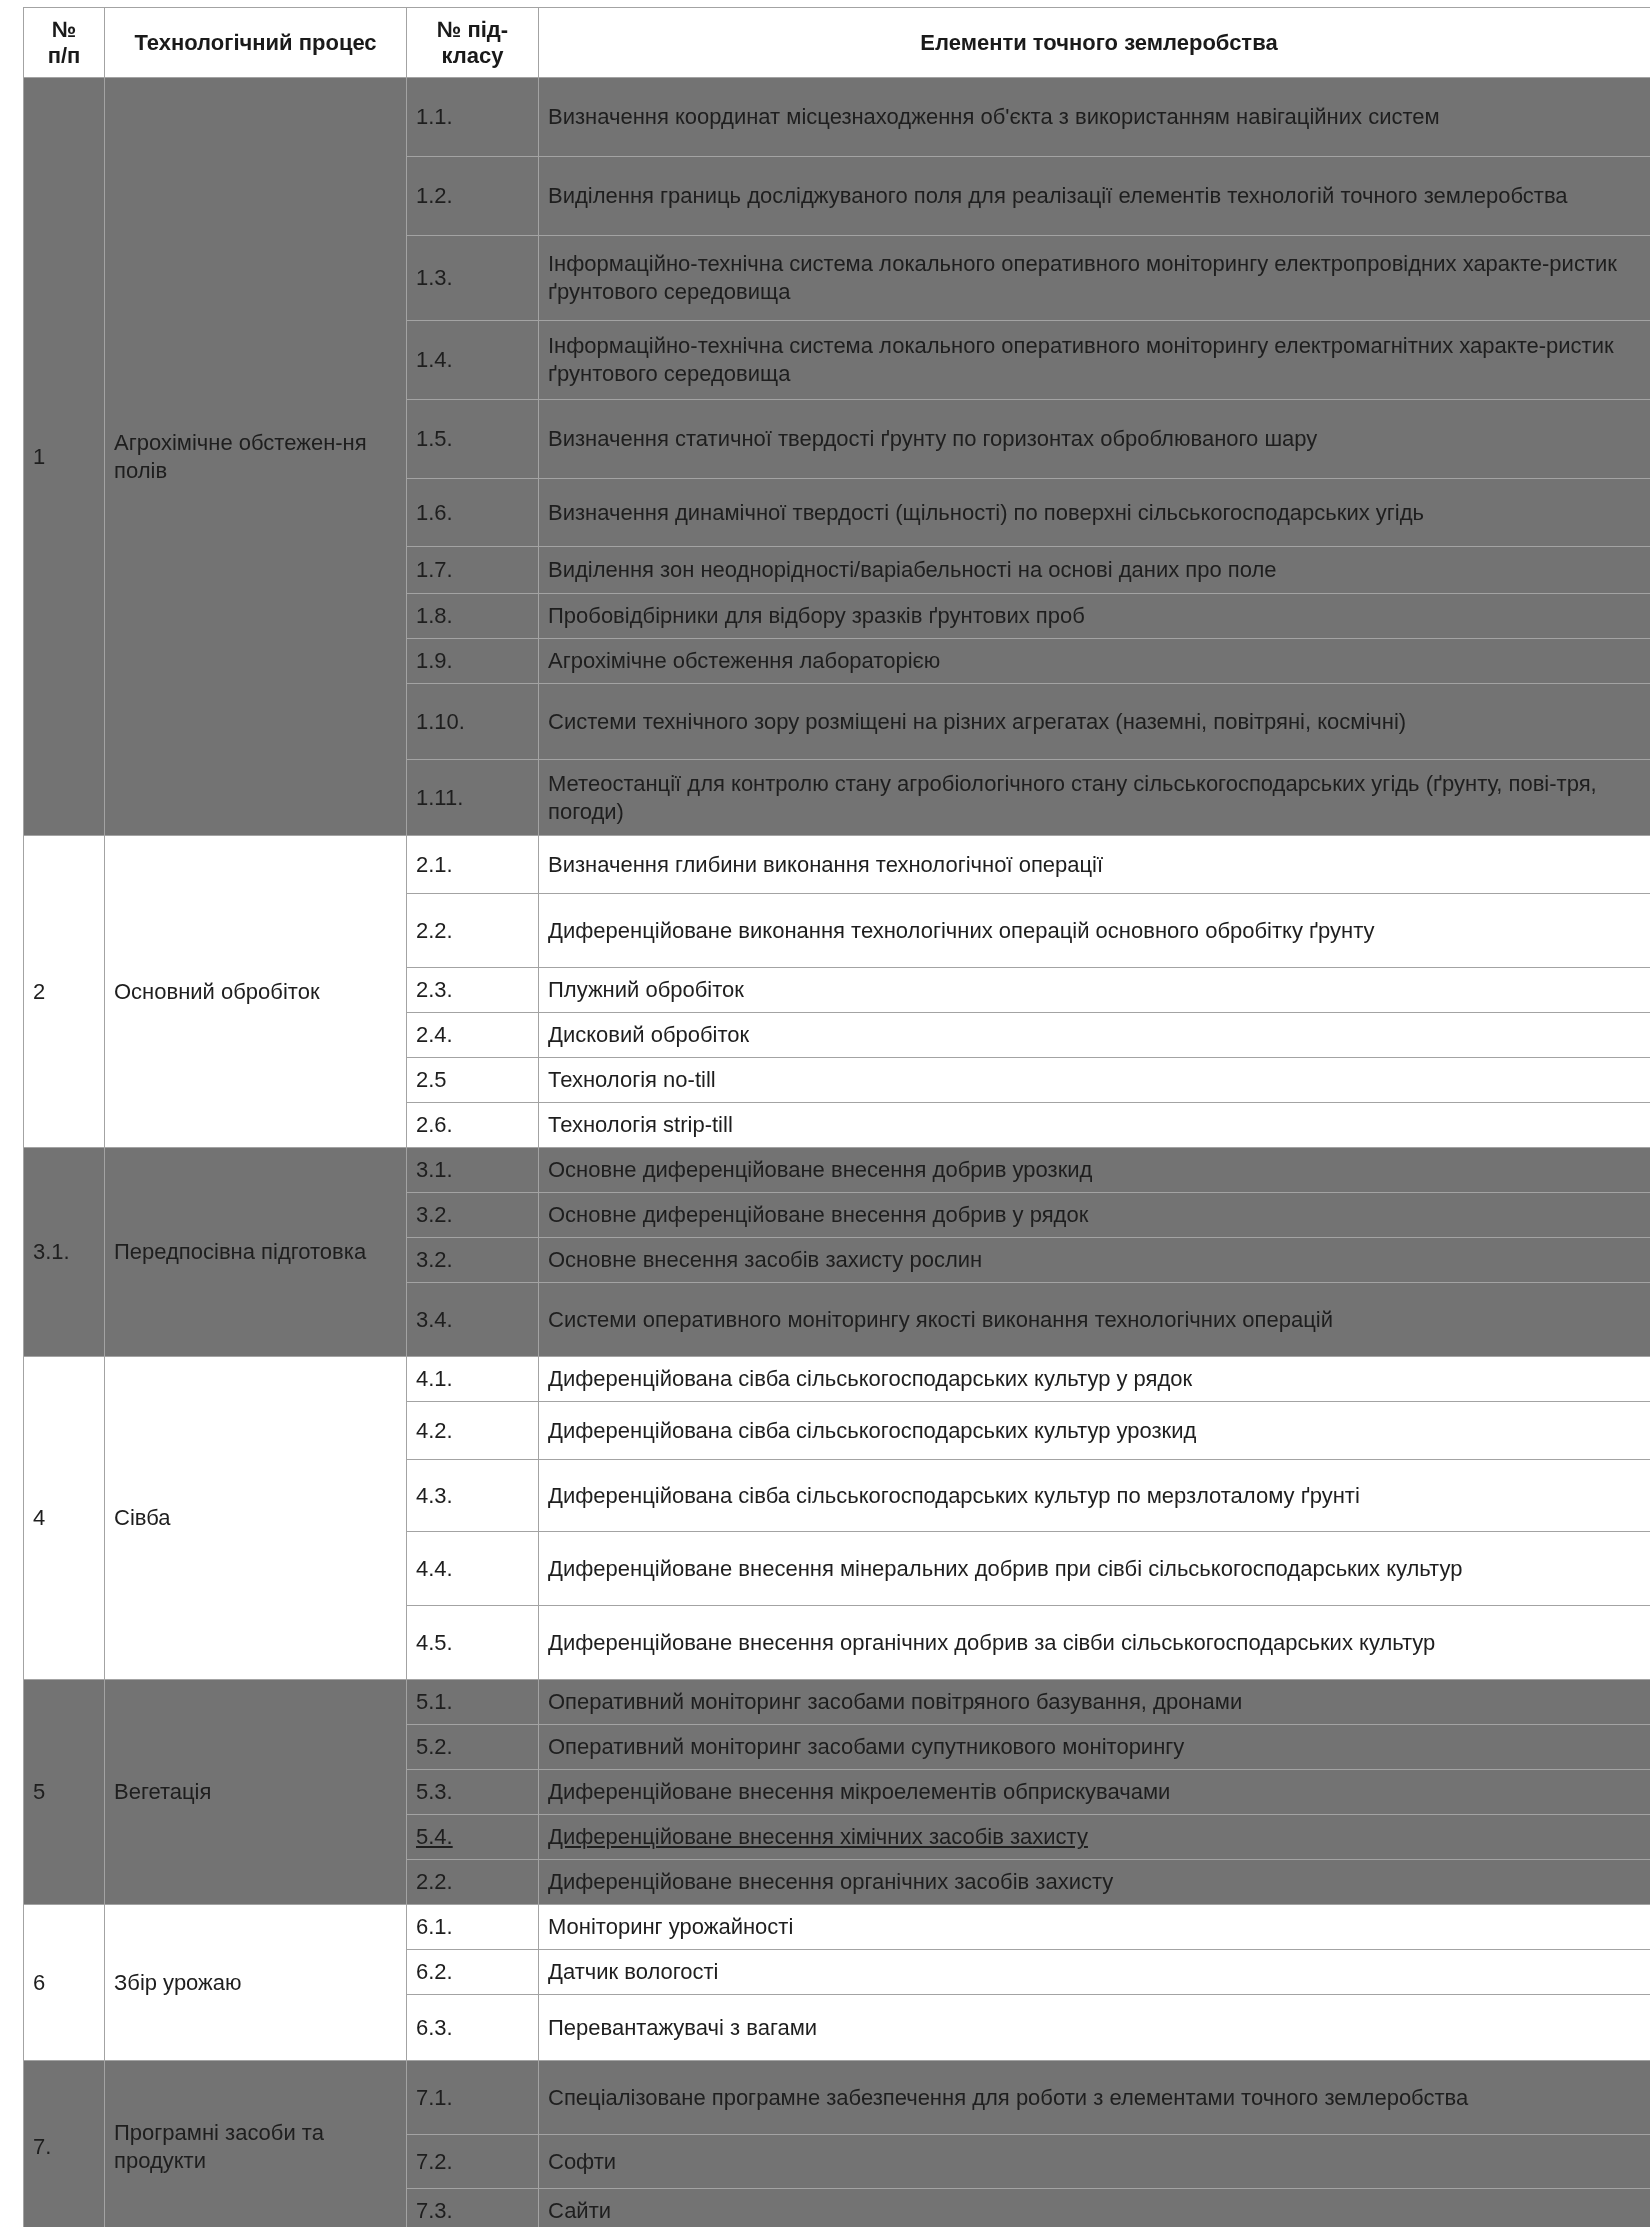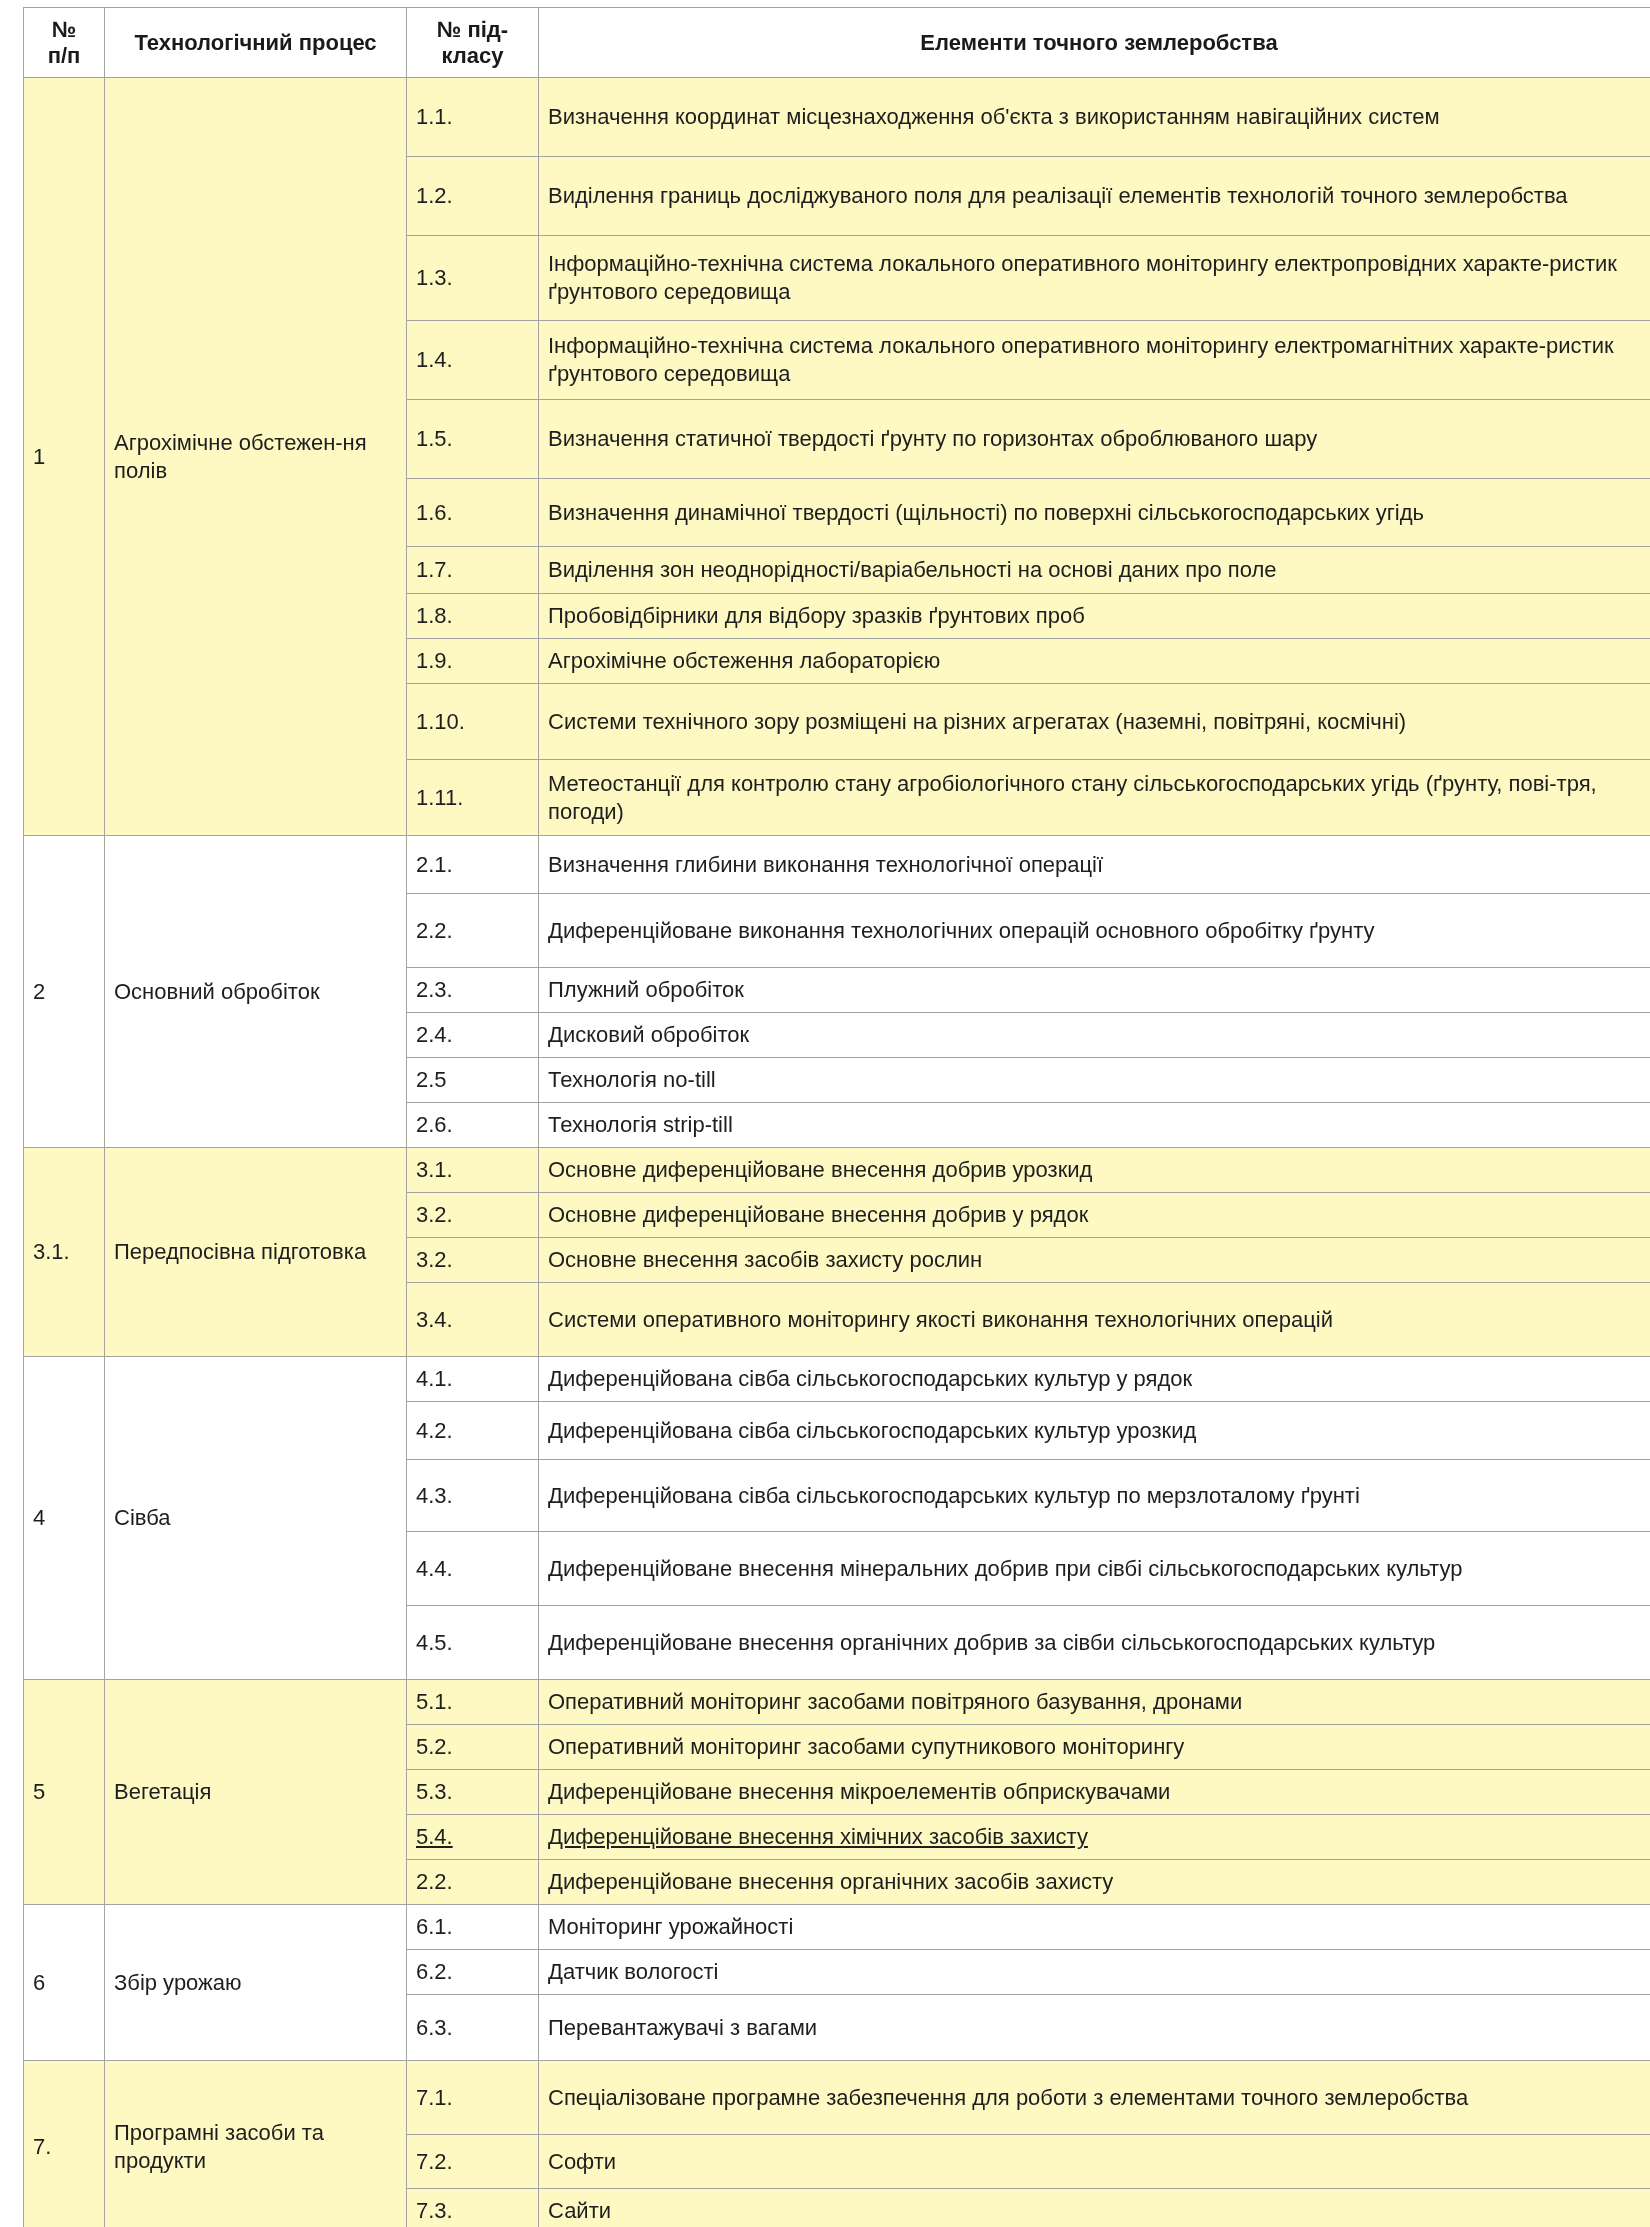--- a/index.html
+++ b/index.html
@@ -35,21 +35,21 @@
   table.main th {
     font-weight: bold;
     text-align: center;
     background: #ffffff;
     color: #1a1a1a;
   }
   col.c1 { width: 81px; }
   col.c2 { width: 302px; }
   col.c3 { width: 132px; }
   col.c4 { width: auto; }
-  .shade td { background: #fef9c3; }
+  .shade td { background: #737373; }
   .plain td { background: #ffffff; }
   td.num { padding-left: 9px; }
   td.proc { padding-left: 19px; padding-right: 19px; }
   td.sub { padding-left: 19px; }
   td.desc { padding-left: 7.7px; padding-right: 9px; }
 </style>
 </head>
 <body>
 
 <table class="main">

